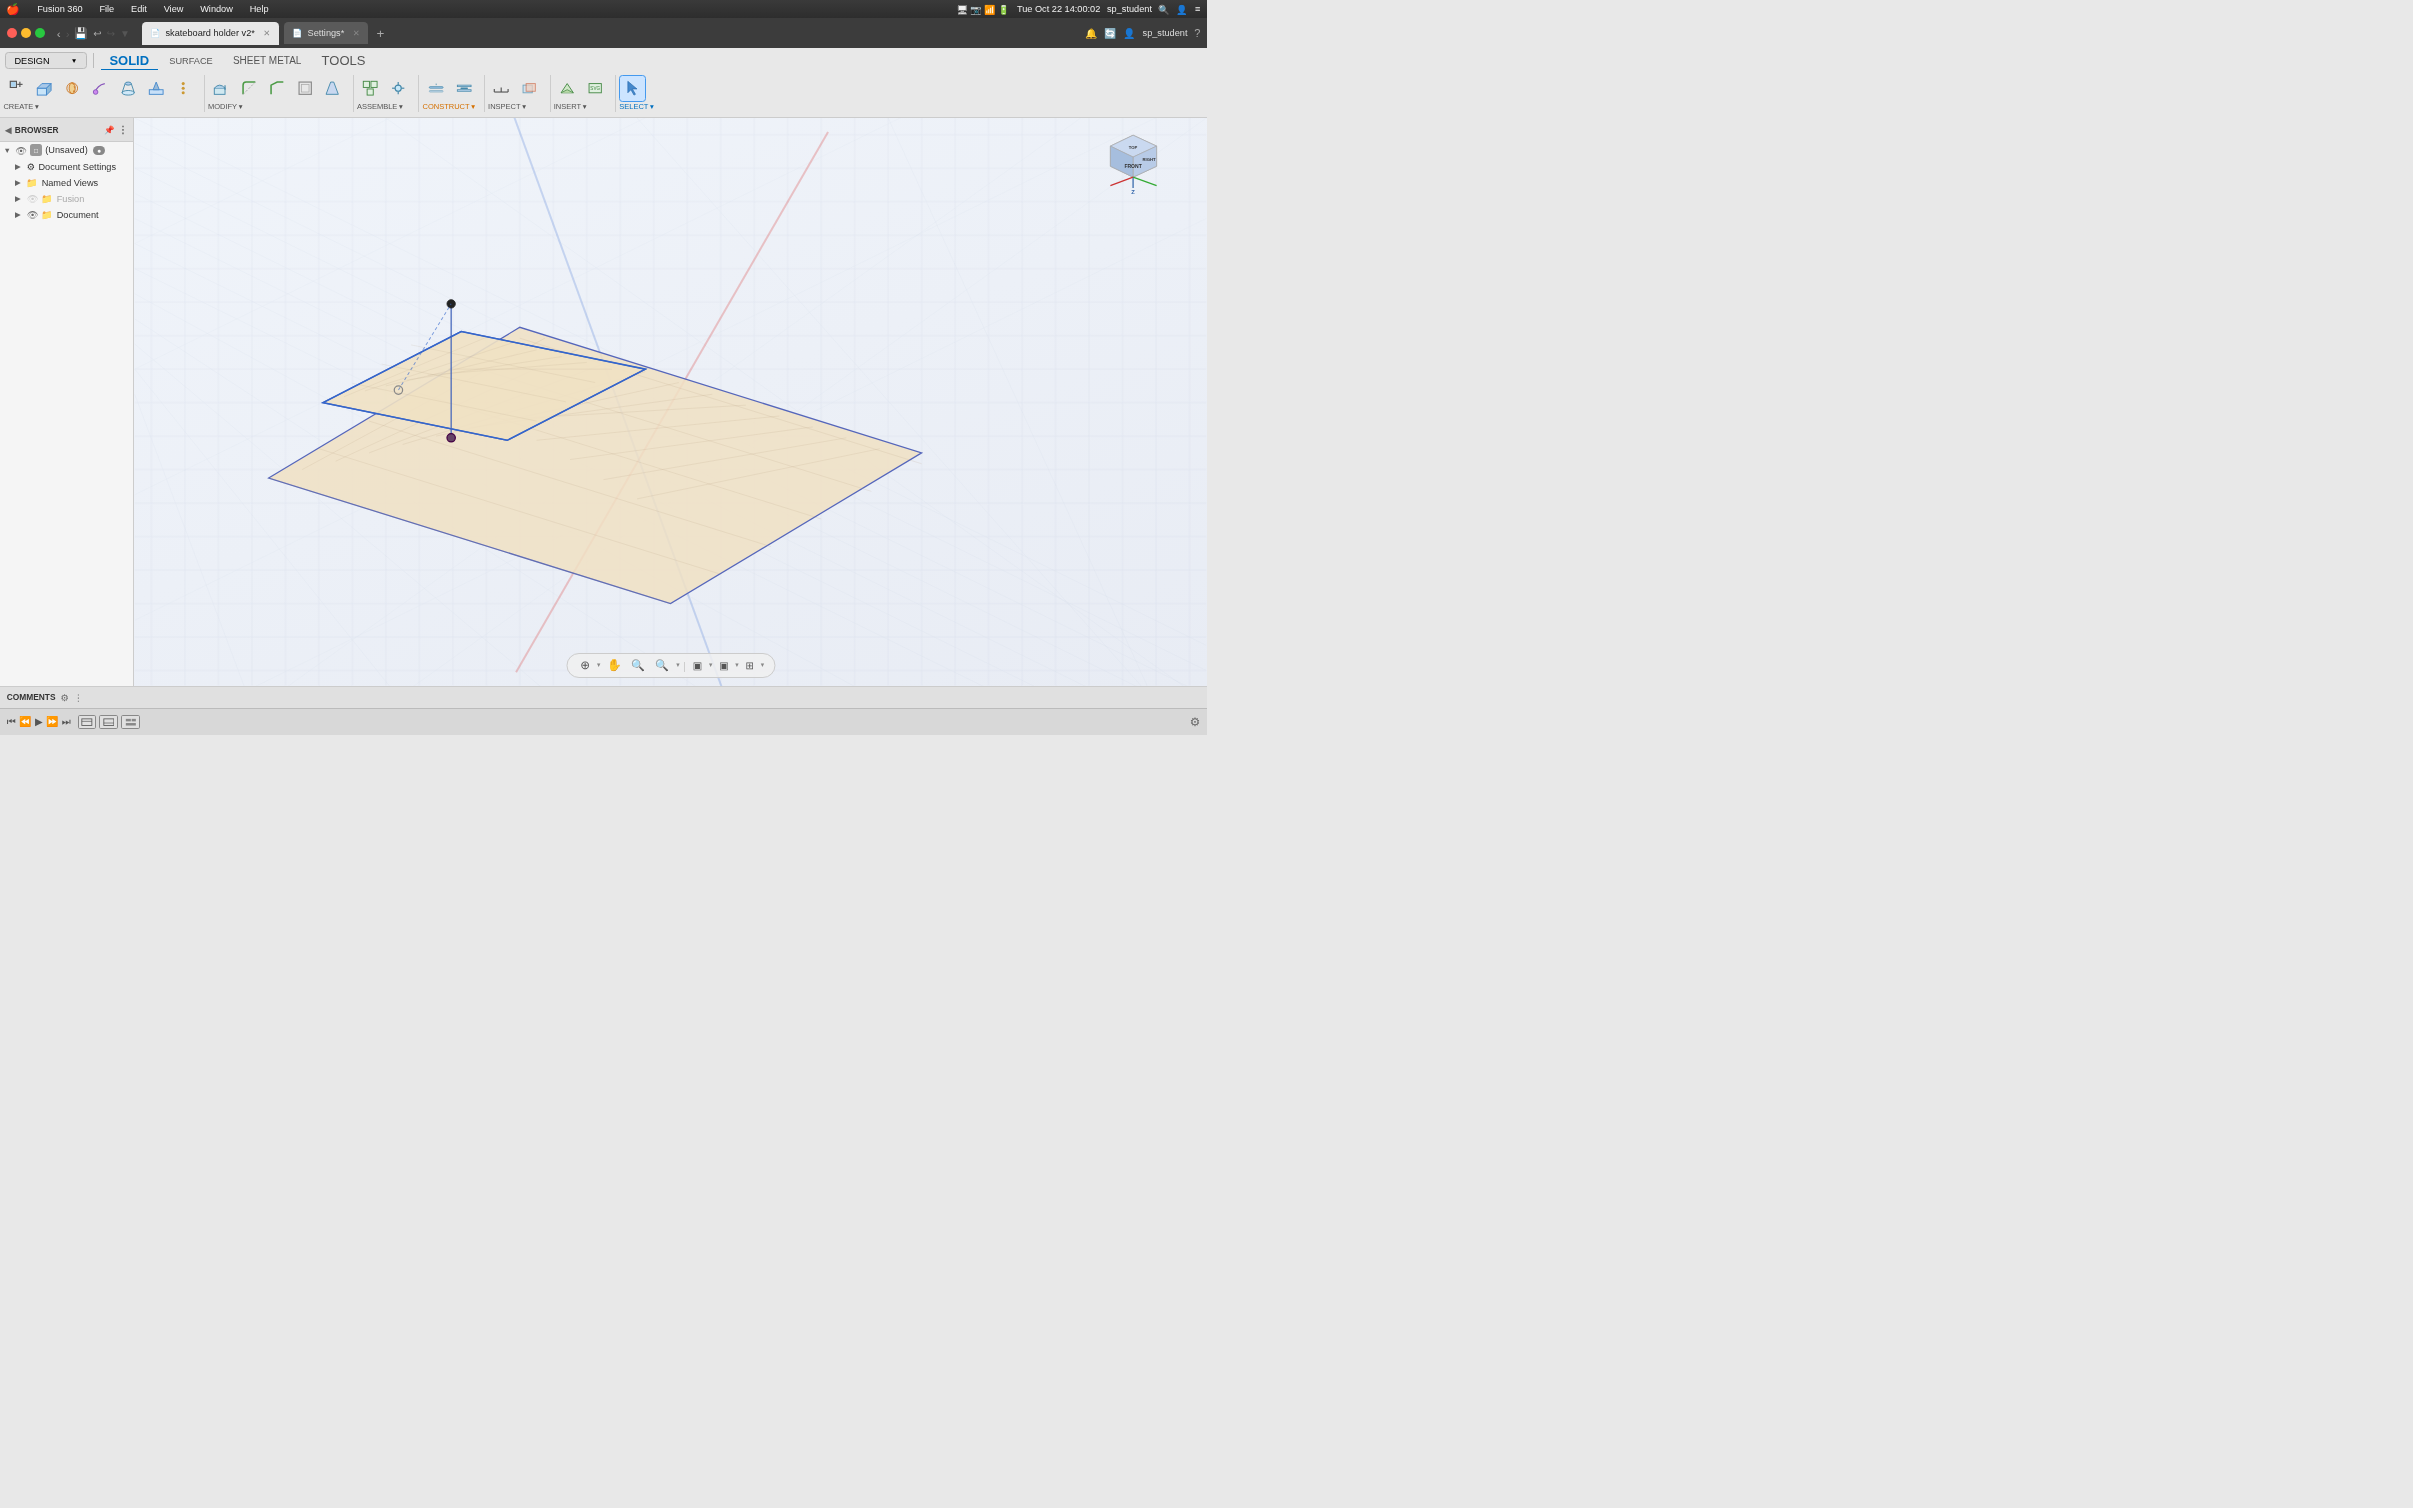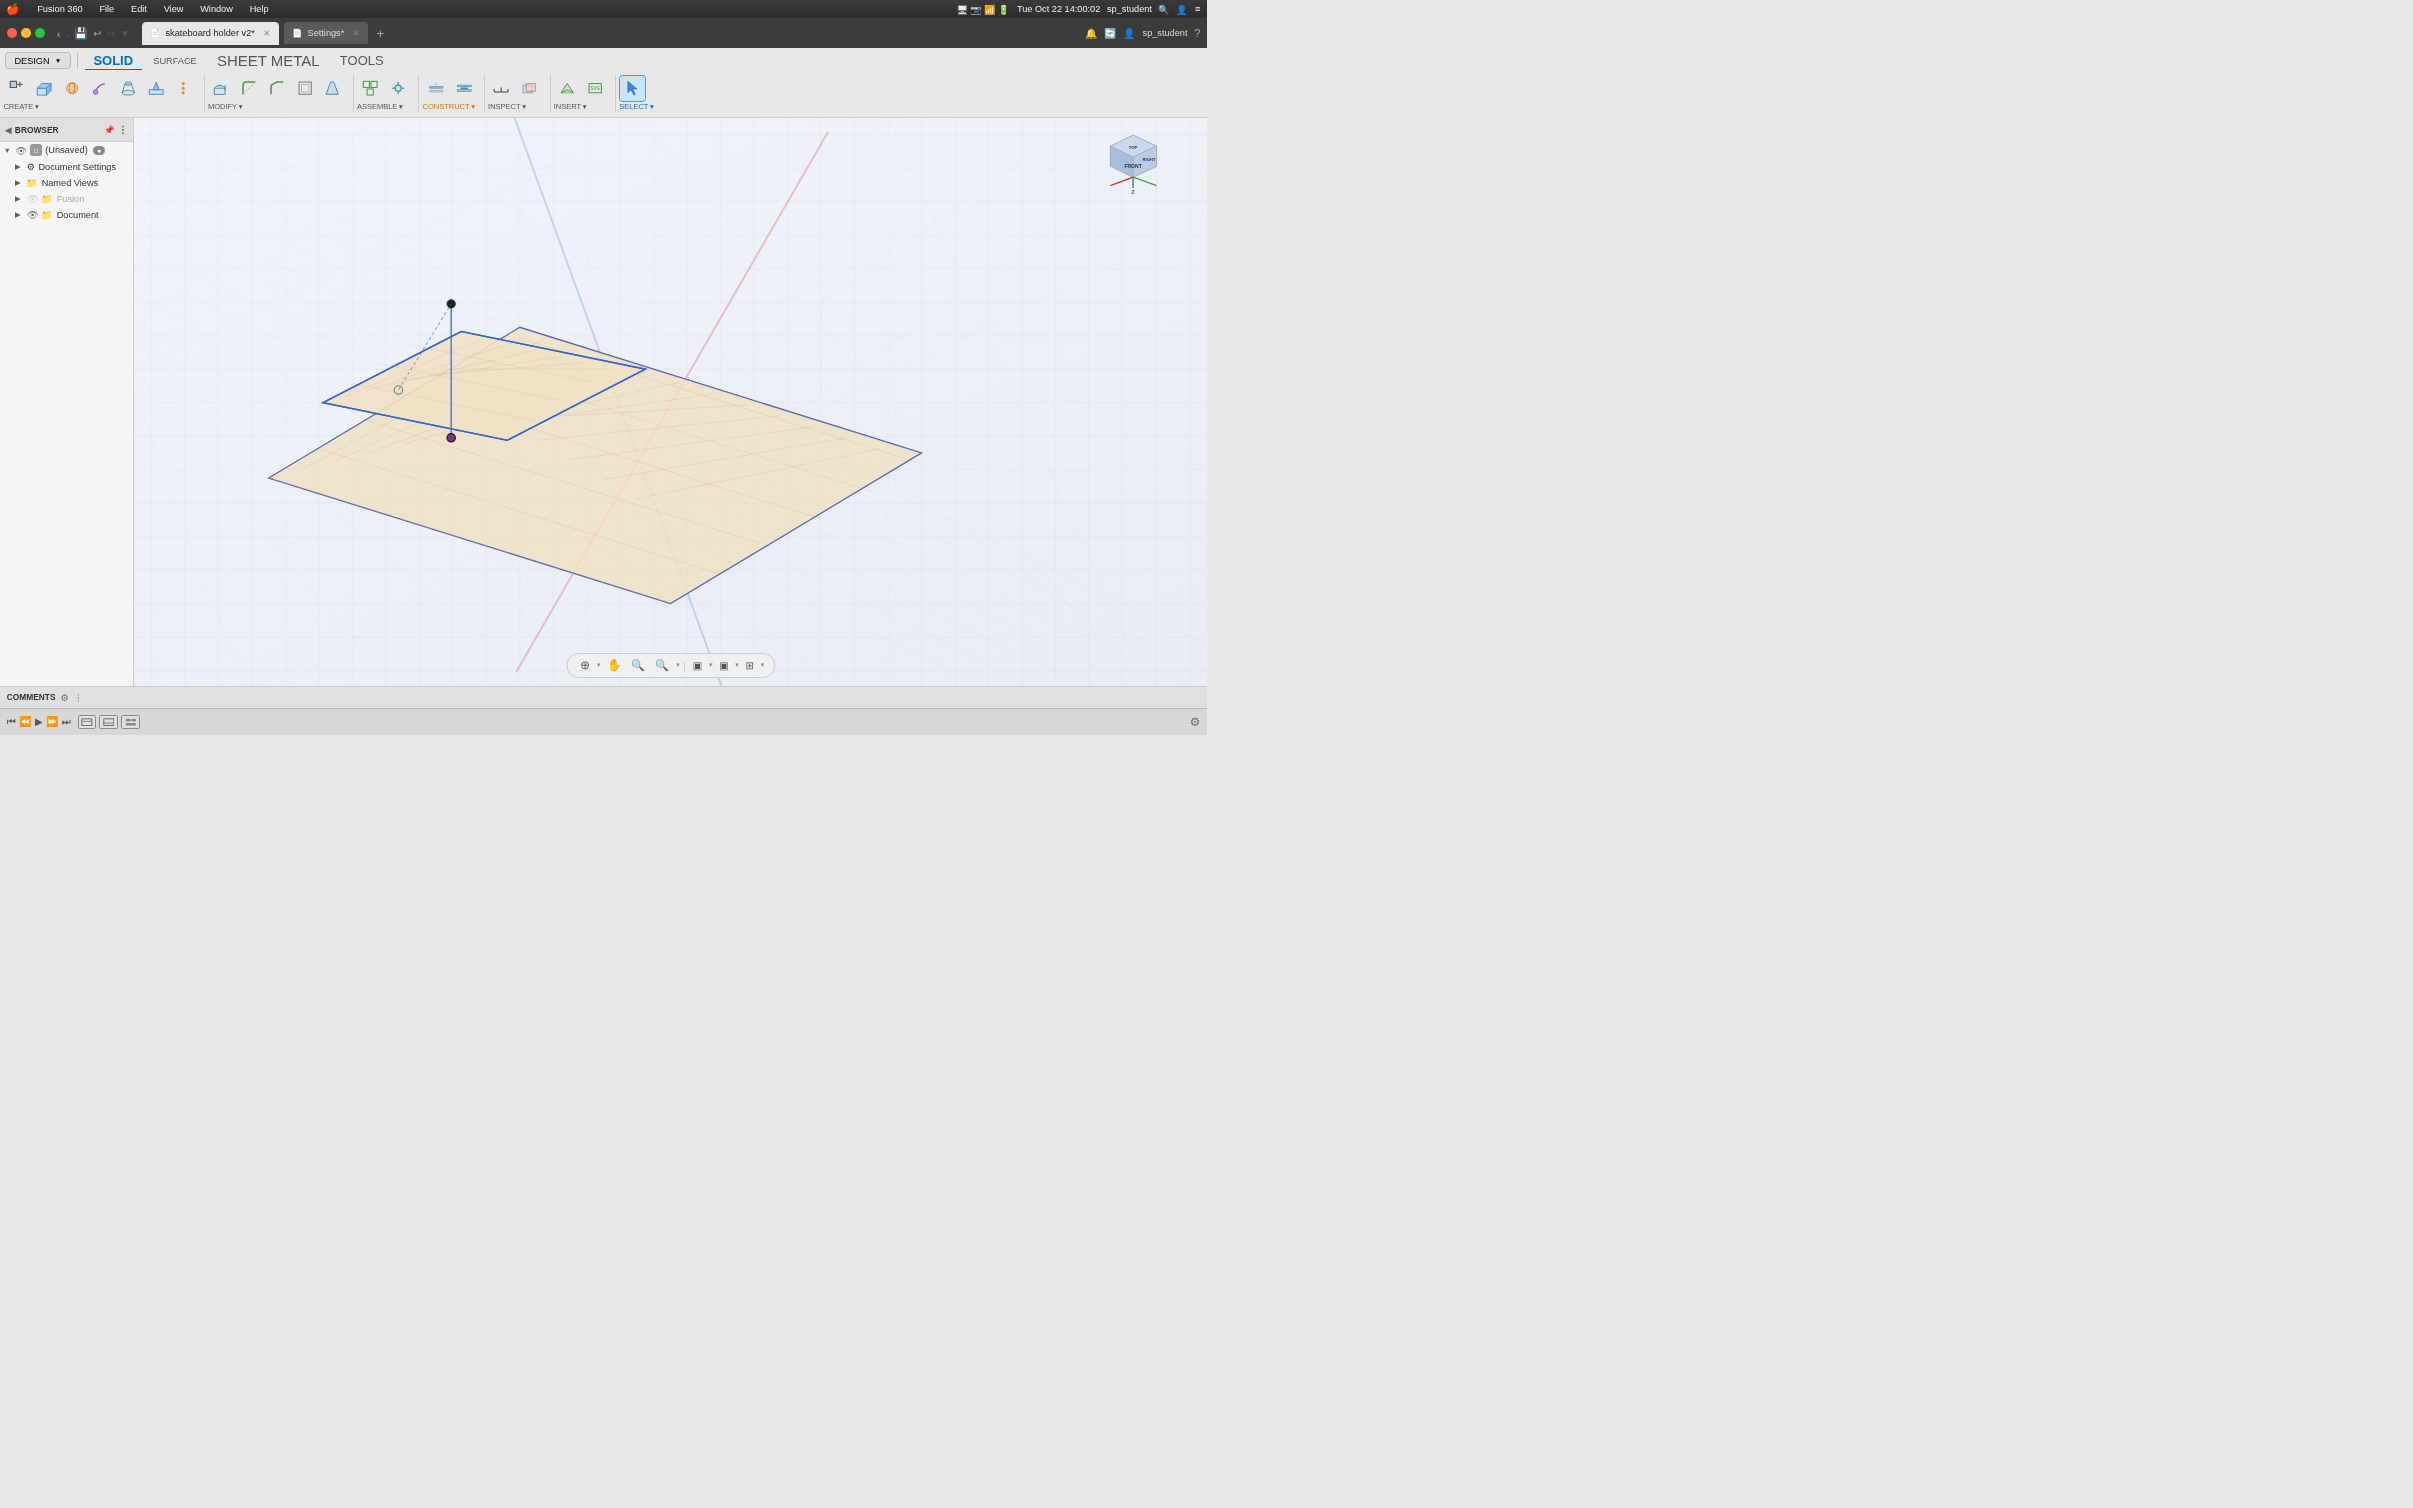--- a/index.html
+++ b/index.html
@@ -40,21 +40,21 @@
     
     .design-btn {
       background: #e0e0e0;
       border: 0.8px solid #bbb;
       border-radius: 3.4px;
       padding: 2.5px 8.4px;
       font-size: 9.2px;
       cursor: pointer;
       display: flex;
       align-items: center;
-      gap: 5px;
+      gap: 21px;
     }
 
     
     #main-layout {
       display: flex;
       width: 100%;
       height: calc(754px - 18.4px - 30px - 67px - 23.5px);
       position: relative;
     }
 
@@ -285,21 +285,21 @@
 <div id="toolbar-container">
 
   <div id="toolbar-top">
     <button class="design-btn">
       <span>DESIGN</span>
       <span style="font-size:6.7px;">▼</span>
     </button>
     <div style="width:0.8px;height:15px;background:#bbb;margin:0 3.4px;"></div>
     <span style="padding:1.7px 8.4px;font-size:13px;font-weight:600;color:#0070c0;border-bottom:1.7px solid #0070c0;cursor:pointer;">SOLID</span>
     <span style="padding:1.7px 8.4px;font-size:9.2px;color:#555;cursor:pointer;">SURFACE</span>
-    <span style="padding:1.7px 8.4px;font-size:15px;color:#555;cursor:pointer;">SHEET METAL</span>
+    <span style="padding:1.7px 8.4px;font-size:10px;color:#555;cursor:pointer;">SHEET METAL</span>
     <span style="padding:1.7px 8.4px;font-size:13px;color:#555;cursor:pointer;">TOOLS</span>
   </div>
 
   <div id="toolbar-icons-row">
 
     <div class="tb-section">
       <div class="tb-section-btns">
 
         <div class="tb-btn">
           <svg viewBox="0 0 24 24" width="18.4" height="18.4">

